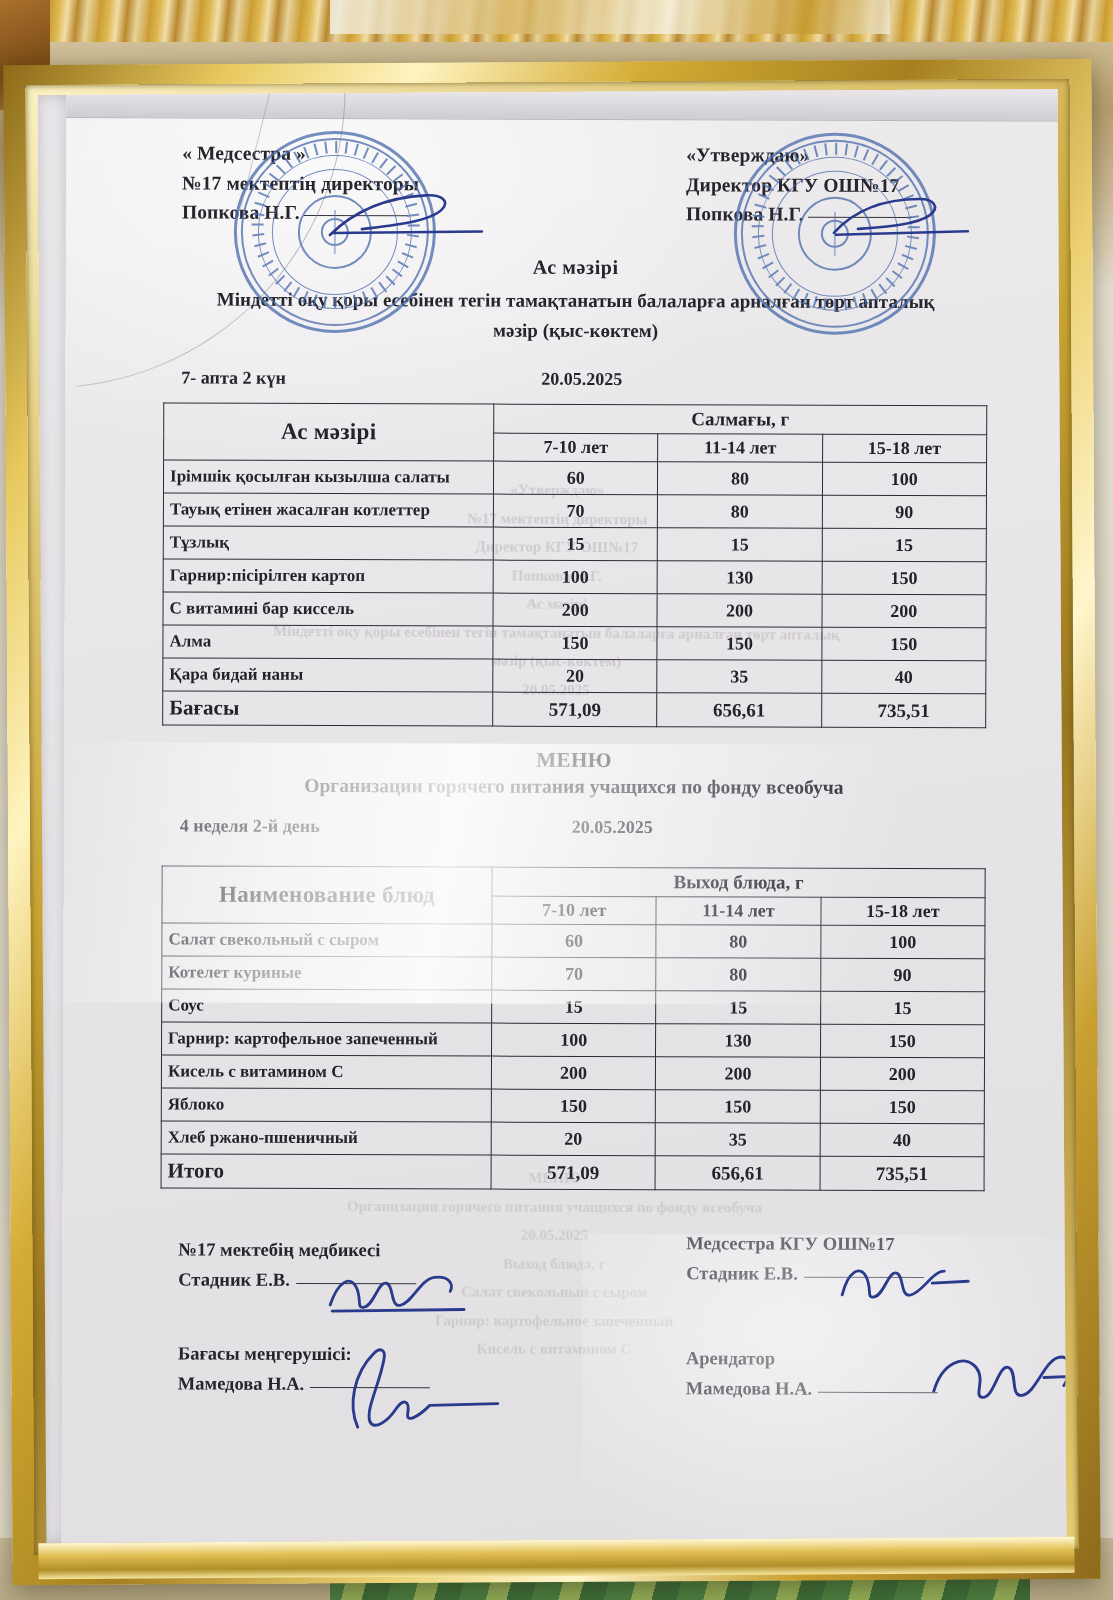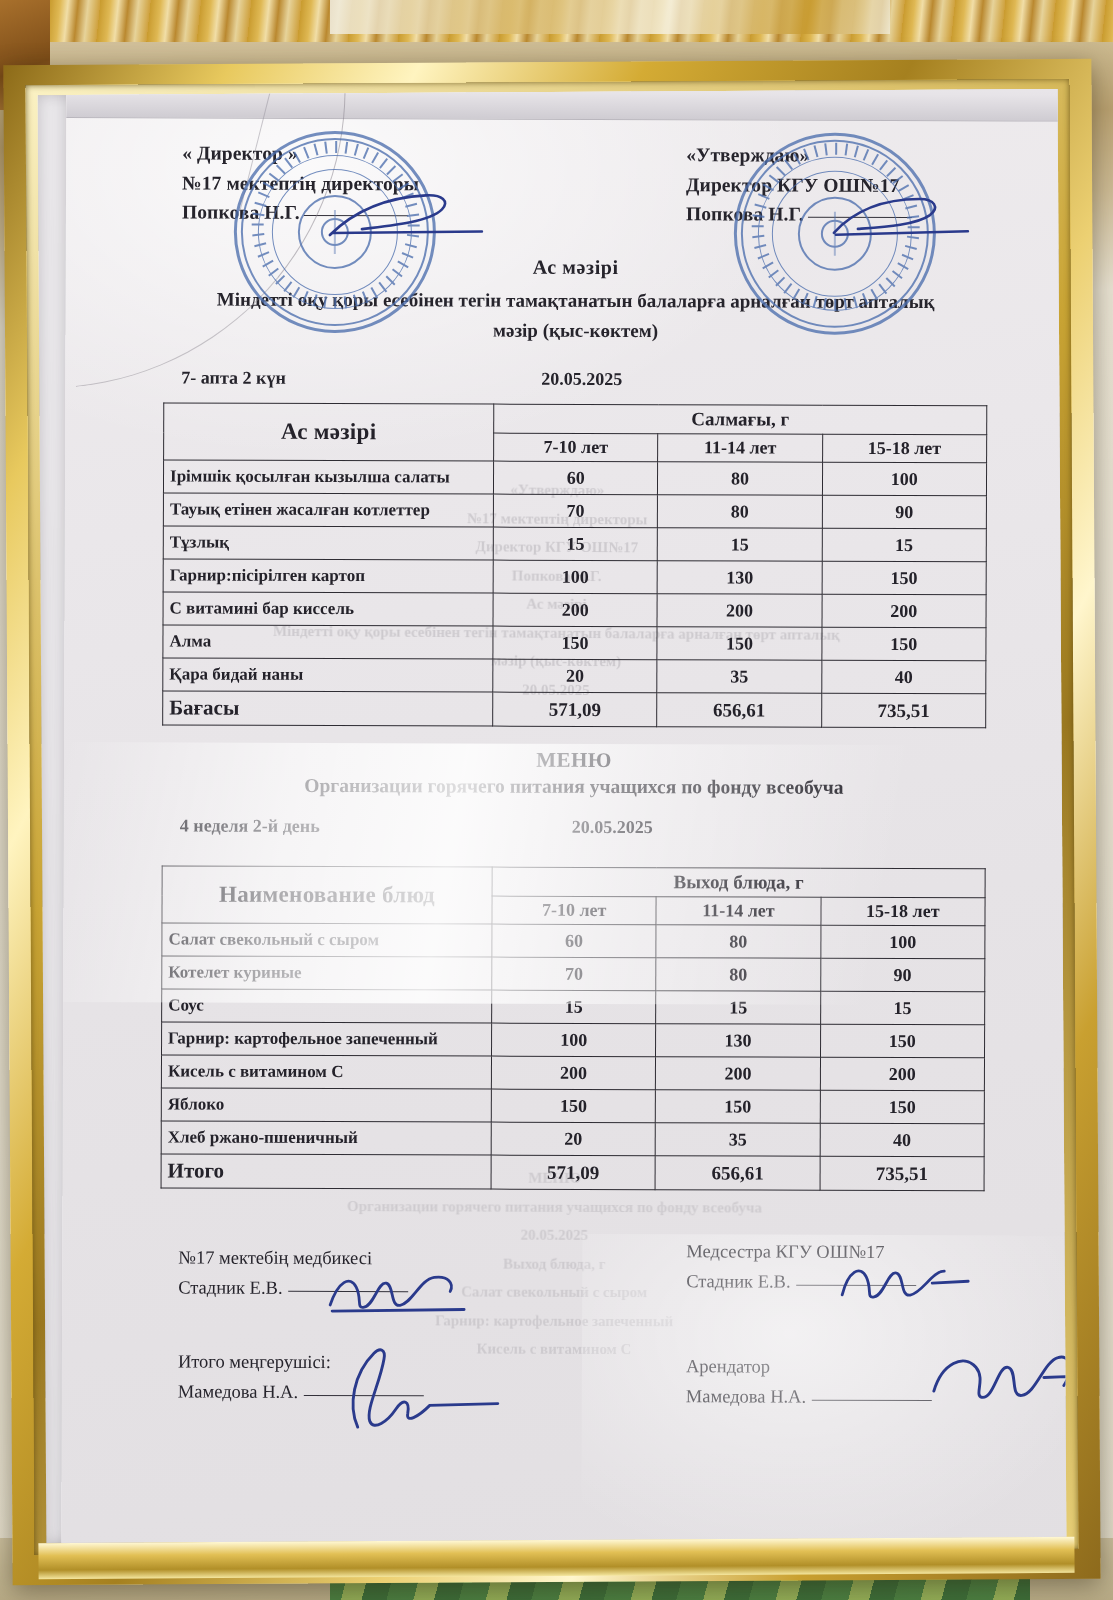--- a/index.html
+++ b/index.html
@@ -241,21 +241,21 @@
     text-align: center;
   }
   .ru-head .l1 { font-weight: 700; font-size: 21px; letter-spacing: .4px; }
   .ru-head .l2 { font-weight: 700; font-size: 19.5px; margin-top: 3px; }
 
   .ru-dayline { position: absolute; top: 773px; font-weight: 700; font-size: 18px; }
   .ru-dayline.lft { left: 116px; }
   .ru-dayline.ctr { left: 508px; }
 
   
-  .sigblock { position: absolute; font-weight: 400; font-size: 18.5px; line-height: 1.62; margin-top: 8px; }
+  .sigblock { position: absolute; font-weight: 700; font-size: 18.5px; line-height: 1.62; }
   .sig-l1 { left: 116px; top: 1193px; }
   .sig-r1 { left: 624px; top: 1185px; }
   .sig-l2 { left: 116px; top: 1297px; }
   .sig-r2 { left: 624px; top: 1300px; }
   .sigline {
     display: inline-block; min-width: 120px;
     border-bottom: 1.4px solid #33313a; margin-left: 6px; vertical-align: 2px;
     height: 16px;
   }
 
@@ -303,21 +303,21 @@
           <div class="g-line g-center">20.05.2025</div>
           <div class="g-line g-center">Выход блюда, г</div>
           <div class="g-line g-center">Салат свекольный с сыром</div>
           <div class="g-line g-center">Гарнир: картофельное запеченный</div>
           <div class="g-line g-center">Кисель с витамином С</div>
         </div>
 
         <div class="doc">
 
           <div class="approve left">
-            <div>« Директор »</div>
+            <div>« Медсестра »</div>
             <div>№17 мектептің директоры</div>
             <div><span>Попкова Н.Г.</span><span class="sig-rule"></span></div>
           </div>
 
           <div class="approve right">
             <div>«Утверждаю»</div>
             <div>Директор КГУ ОШ№17</div>
             <div><span>Попкова Н.Г.</span><span class="sig-rule"></span></div>
           </div>
 
@@ -470,21 +470,21 @@
             <div>№17 мектебің медбикесі</div>
             <div><span>Стадник Е.В.</span><span class="sigline"></span></div>
           </div>
 
           <div class="sigblock sig-r1">
             <div>Медсестра КГУ ОШ№17</div>
             <div><span>Стадник Е.В.</span><span class="sigline"></span></div>
           </div>
 
           <div class="sigblock sig-l2">
-            <div>Итого меңгерушісі:</div>
+            <div>Бағасы меңгерушісі:</div>
             <div><span>Мамедова Н.А.</span><span class="sigline"></span></div>
           </div>
 
           <div class="sigblock sig-r2">
             <div>Арендатор</div>
             <div><span>Мамедова Н.А.</span><span class="sigline"></span></div>
           </div>
         </div>
 
         <div class="seal seal-a">

